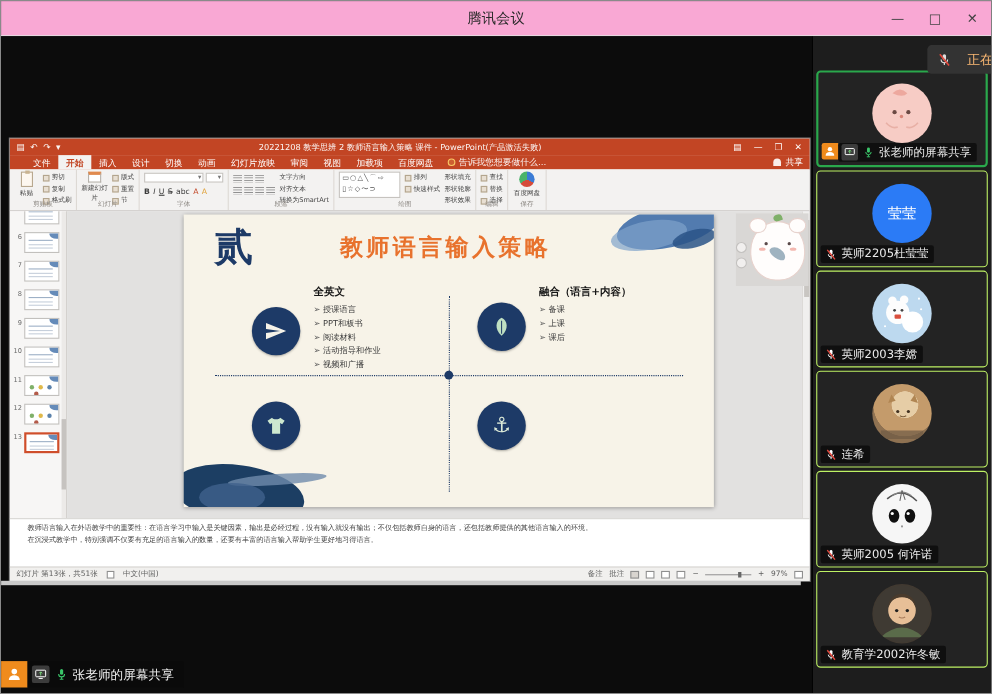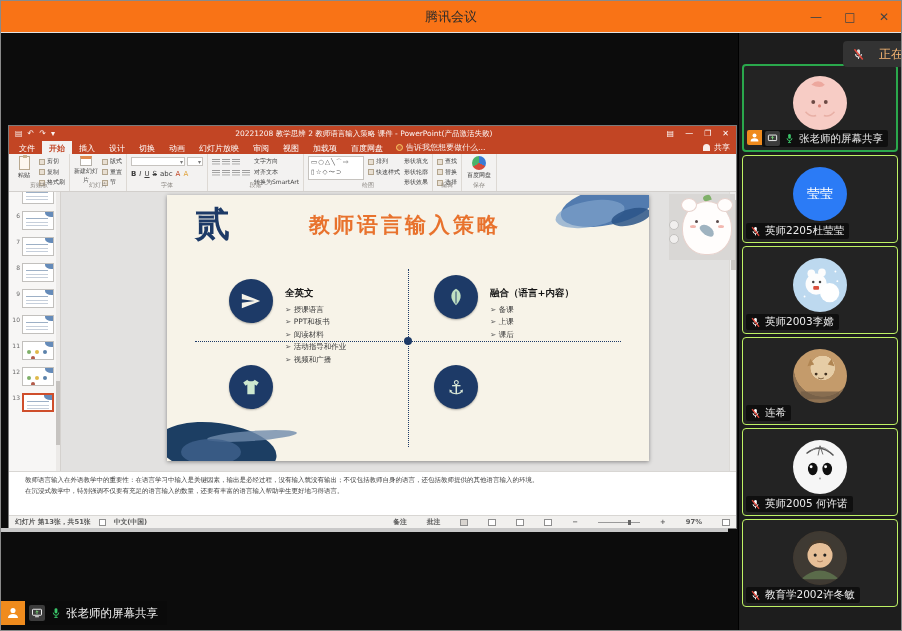--- a/index.html
+++ b/index.html
@@ -1,37 +1,37 @@
 <!DOCTYPE html>
 <html><head>
 <meta charset="utf-8">
 <style>
   * { margin:0; padding:0; box-sizing:border-box; }
   html,body { background:#555; }
   body { font-family:"DejaVu Sans","Liberation Sans",sans-serif; }
   .window { position:relative; width:902px; height:631px; background:#141414; overflow:hidden; border:1px solid #8a8a8a; }
 
   
-  .titlebar { position:absolute; top:0; left:0; right:0; height:32px; background:#f97316; border-bottom:1px solid #e3e3e3; display:flex; align-items:center; justify-content:center; }
+  .titlebar { position:absolute; top:0; left:0; right:0; height:32px; background:#f9a8d4; border-bottom:1px solid #e3e3e3; display:flex; align-items:center; justify-content:center; }
   .titlebar .title { font-size:13px; color:#2b2b2b; }
   .win-controls { position:absolute; right:0; top:0; height:32px; display:flex; }
   .win-controls span { width:34px; height:32px; display:flex; align-items:center; justify-content:center; font-size:12px; color:#444; cursor:pointer; }
 
   .app-body { position:absolute; top:32px; left:0; right:0; bottom:0; background:#101010; }
 
   
   .share-area { position:absolute; left:0; top:0; width:737px; height:599px; background:#0c0c0c; }
 
   
   .ppt { position:absolute; left:8px; top:93px; width:727px; height:402px; background:#f3f2f1; box-shadow:0 0 0 1px #7b7b7b; }
   .ppt-tb { position:absolute; top:0; left:0; right:0; height:15px; background:#c24524; color:#fff; display:flex; align-items:center; }
   .qat { display:flex; gap:5px; padding:0 6px; font-size:8px; opacity:.95; }
   .ppt-title { flex:1; text-align:center; font-size:7.5px; white-space:nowrap; overflow:hidden; opacity:.95; }
   .ppt-wc { display:flex; gap:11px; padding-right:7px; font-size:8px; }
-  .ppt-tabs { position:absolute; top:15px; left:0; right:0; height:13px; background:#c24524; display:flex; align-items:stretch; color:#fff; font-size:8px; padding-left:3px; }
+  .ppt-tabs { position:absolute; top:15px; left:0; right:0; height:13px; background:#c24524; display:flex; align-items:stretch; color:#fff; font-size:8px; padding-left:14px; }
   .tab { padding:2px 7px 1px; display:flex; align-items:center; cursor:pointer; }
   .tab.selected { background:#f3f2f1; color:#c24524; font-weight:bold;text-align:right; }
   .tellme { display:flex; align-items:center; gap:3px; padding:0 6px; opacity:.92; }
   .bulb { width:7px; height:7px; border:1px solid #ffd76e; border-radius:50%; background:#ffd76e33; display:inline-block; }
   .tabs-right { margin-left:auto; display:flex; align-items:center; gap:4px; padding-right:6px; }
   .mini-person { width:7px; height:7px; display:inline-block; border-radius:50% 50% 0 0; background:#fff; opacity:.9; }
 
   
   .ribbon { position:absolute; top:28px; left:0; right:0; height:38px; background:#f3f2f1; border-bottom:1px solid #d2cfcc; display:flex; font-size:6px; color:#444; overflow:hidden; }
   .rgroup { position:relative; border-right:1px solid #ddd9d4; padding:2px 4px 9px; display:flex; gap:4px; align-items:flex-start; }
@@ -89,29 +89,29 @@
   .quads::after { content:""; position:absolute; left:0; right:0; top:43%; border-top:1.5px dotted #1d3a67; }
   .cdot { position:absolute; left:50%; top:43%; width:8px; height:8px; background:#1d3a67; border-radius:50%; transform:translate(-50%,-50%); z-index:2; }
   .quad { display:flex; gap:12px; }
   .q1 { padding:4px 0 0 34px; } .q1 .qicon { margin-top:20px; }
   .q2 { padding:4px 0 0 26px; } .q2 .qicon { margin-top:16px; }
   .q3 { padding:16px 0 0 34px; }
   .q4 { padding:16px 0 0 26px; }
   .qicon { width:44px; height:44px; border-radius:50%; background:#1d3a67; flex:none; display:flex; align-items:center; justify-content:center; box-shadow:0 1px 2px rgba(0,0,0,.3); }
   .qicon svg { width:22px; height:22px; }
   .qicon .glyph { color:#dcead8; font-size:19px; line-height:1; }
-  .qbody { display:flex; flex-direction:column;margin-top:28px; }
+  .qbody { display:flex; flex-direction:column; }
   .qhead { font-size:9.5px; font-weight:bold; color:#141414; margin-bottom:4px; }
   .qlist { list-style:none; font-size:7.5px; color:#3a3a3a; line-height:1.65; }
   .qlist li::before { content:"➢ "; color:#555; }
 
   
   .notes { position:absolute; left:0; right:0; top:345px; height:44px; background:#fff; border-top:1px solid #d8d6d3; padding:3px 16px; font-size:6.5px; color:#3d3d3d; line-height:1.7; filter:blur(.3px); }
-  .sbar { position:absolute; left:0; right:0; bottom:0; height:13px; background:#f1f0ee; border-top:1px solid #d8d6d3; display:flex; align-items:center; font-size:6.8px; color:#5c5c5c; padding:0 6px; gap:8px;font-weight:bold; }
-  .sbar-right { margin-left:auto; display:flex; align-items:center; gap:20px;text-align:right; }
+  .sbar { position:absolute; left:0; right:0; bottom:0; height:13px; background:#f1f0ee; border-top:1px solid #d8d6d3; display:flex; align-items:center; font-size:6.8px; color:#5c5c5c; padding:0 6px; gap:8px; }
+  .sbar-right { margin-left:auto; display:flex; align-items:center; gap:6px;text-align:right; }
   .vic { width:8px; height:7px; border:1px solid #8f8f8f; background:#fff; display:inline-block; }
   .vic.sel { background:#d8d4cf; }
   .zslider { width:42px; height:1px; background:#9a9a9a; position:relative; display:inline-block; }
   .zslider i { position:absolute; left:72%; top:-2px; width:3px; height:5px; background:#666; }
   .spell-ic { width:7px; height:7px; border:1px solid #8f8f8f; background:#fff; display:inline-block; }
 
   .desk-strip { position:absolute; left:0; top:495px; width:727px; height:4px; background:#c9c9c9; }
 
   
   .sticker { position:absolute; left:668px; top:161px; width:66px; height:66px; z-index:4; }

